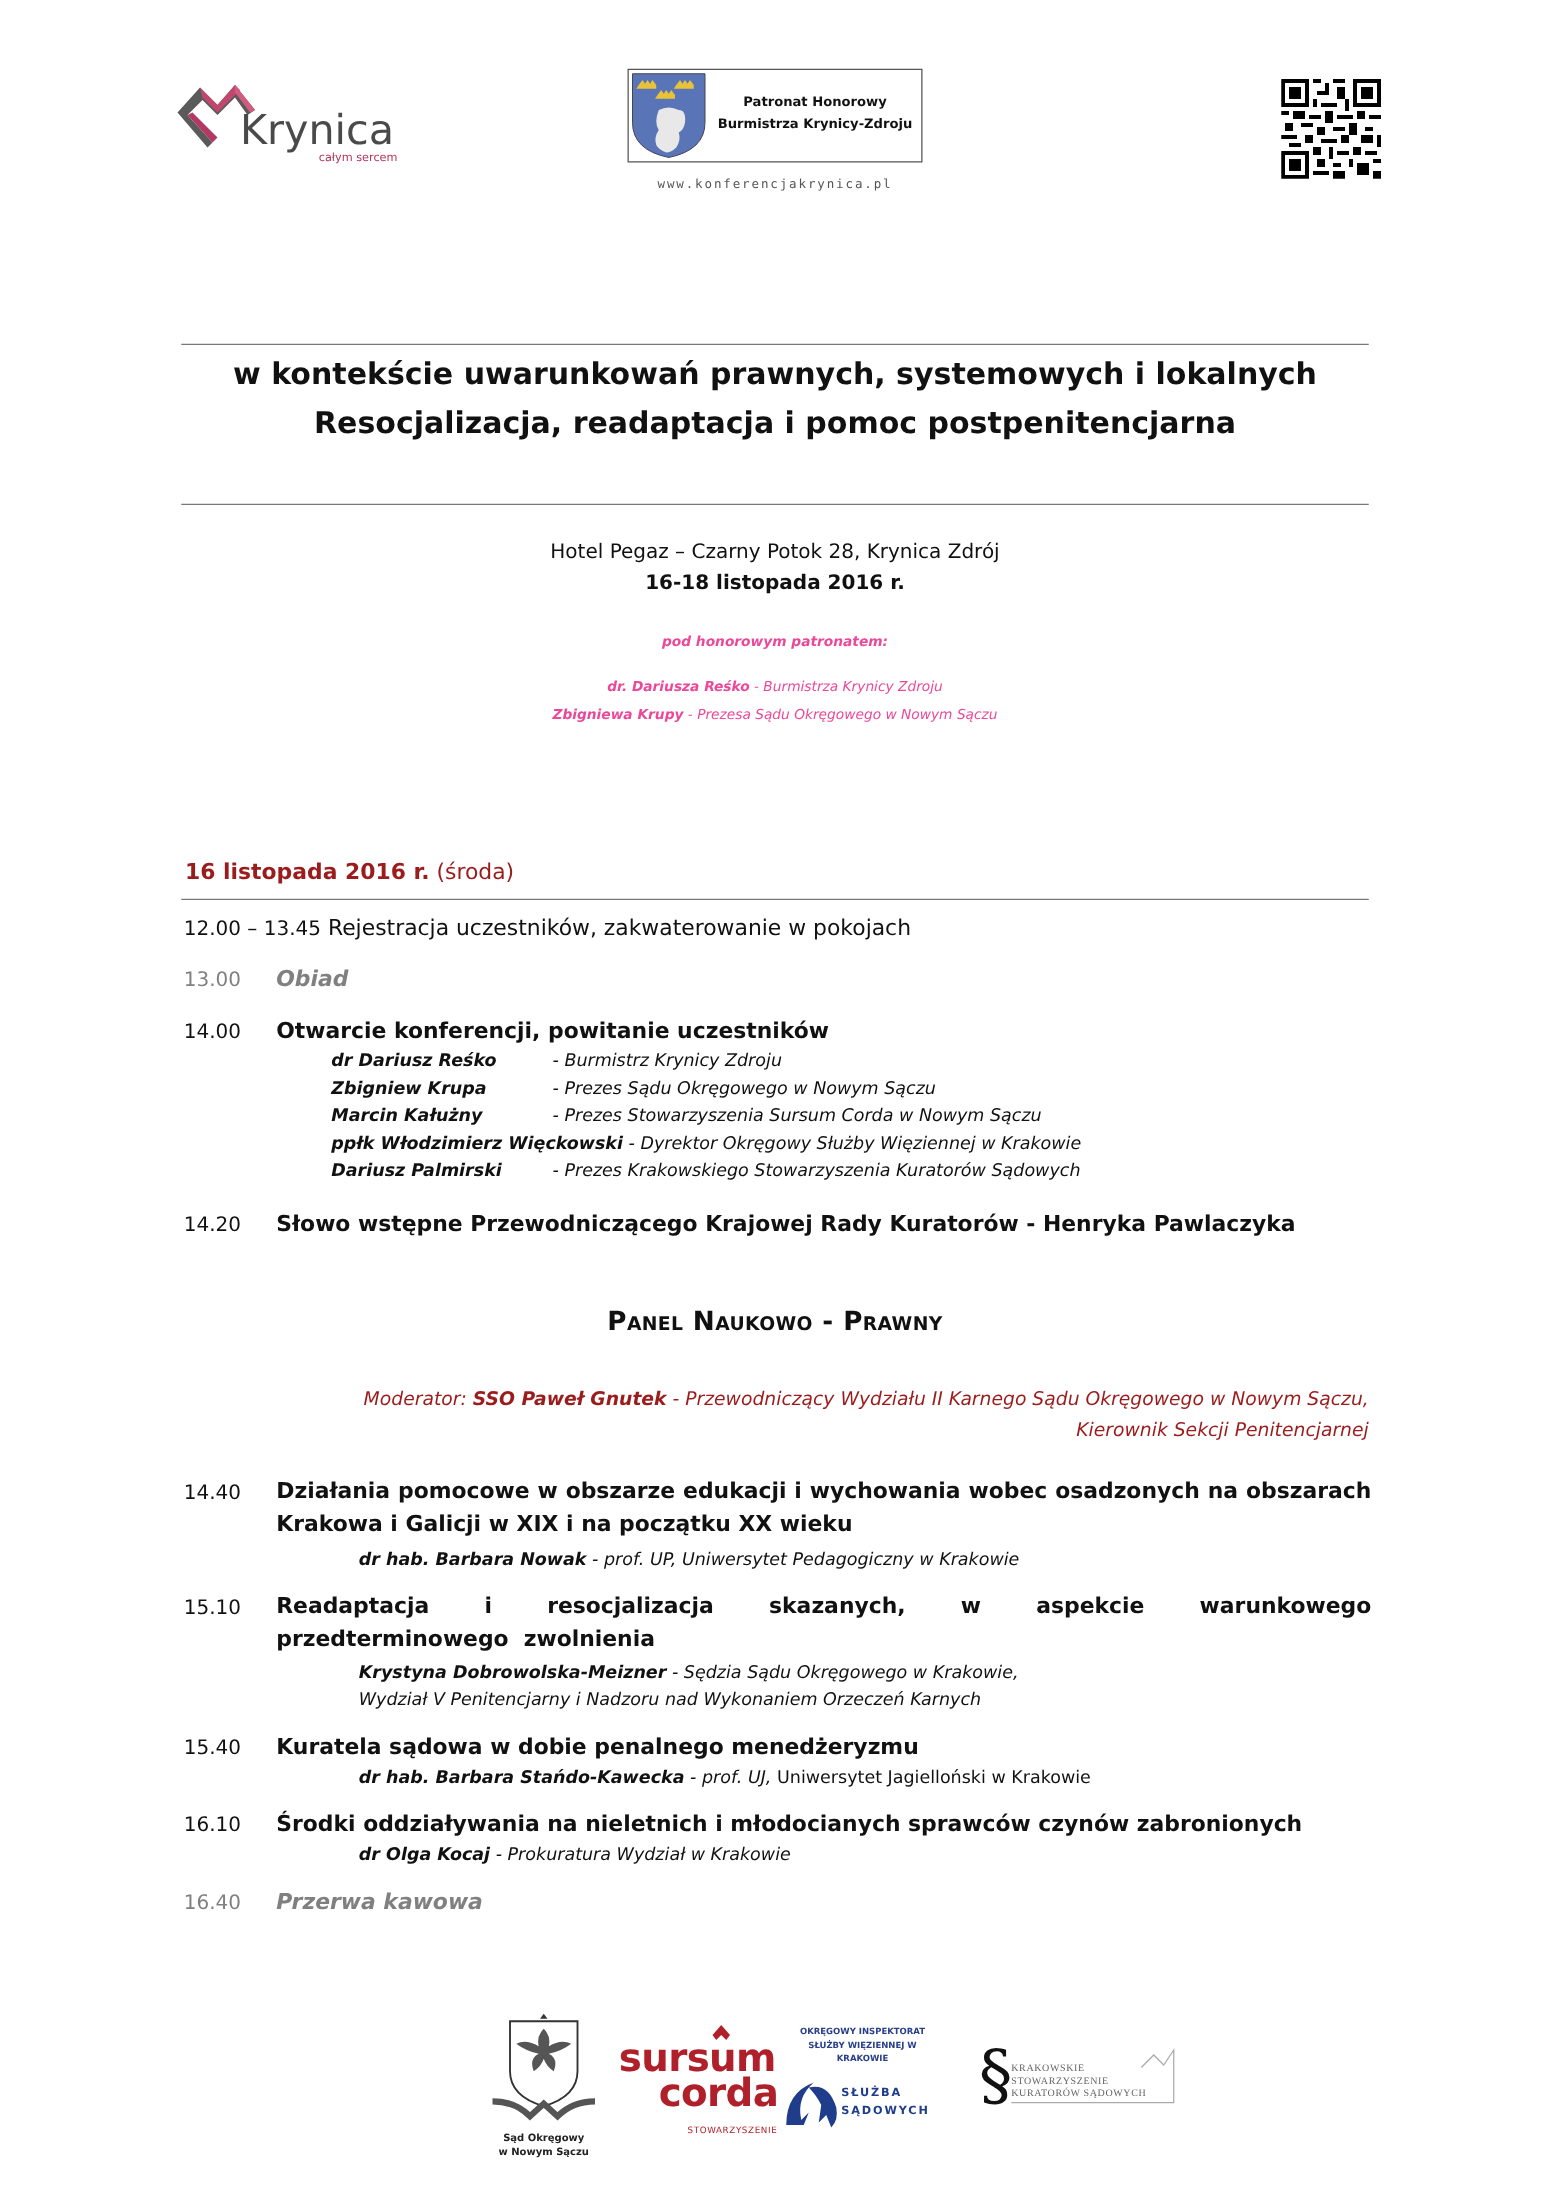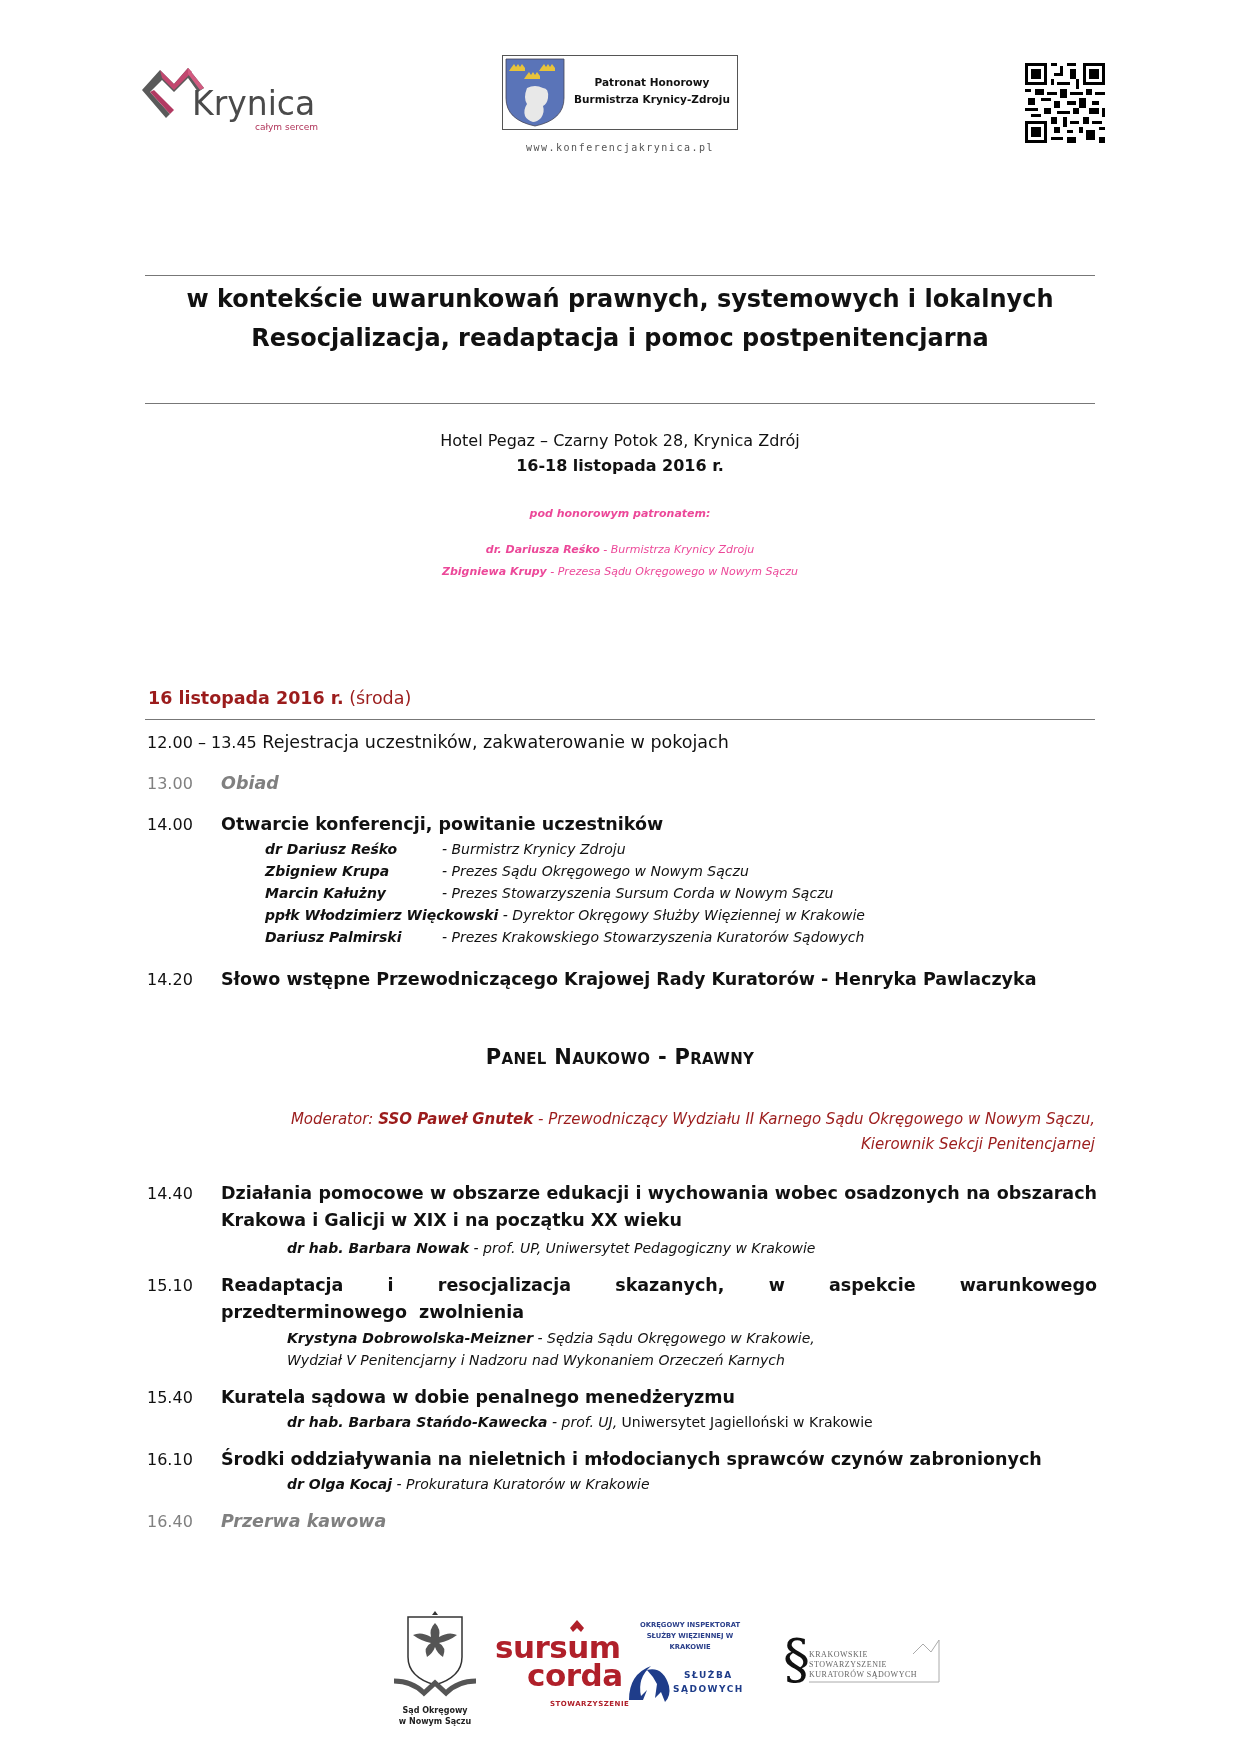--- a/index.html
+++ b/index.html
@@ -56,24 +56,24 @@
   .author .upright { font-style: normal; }
 
   
   .footer-logo { position: absolute; }
   #logo-court { left: 388px; top: 1605px; width: 94px; height: 130px; }
   #logo-court .cap { position: absolute; left: 0; top: 100px; width: 94px; text-align: center; font-size: 8px; line-height: 11px; font-weight: bold; color: #222; }
   #logo-sursum { left: 495px; top: 1620px; width: 115px; height: 100px; }
   #logo-sursum .w1, #logo-sursum .w2 { position: absolute; font-weight: bold; color: #b0202a; font-size: 31px; line-height: 30px; letter-spacing: -0.5px; }
   #logo-sursum .w1 { left: 0; top: 12px; }
   #logo-sursum .w2 { left: 32px; top: 40px; }
-  #logo-sursum .w3 { position: absolute; left: 40px; top: 80px; font-size: 7px; font-weight: bold; color: #b0202a; letter-spacing: 0.5px; padding-left: 15px; }
+  #logo-sursum .w3 { position: absolute; left: 40px; top: 80px; font-size: 7px; font-weight: normal; color: #b0202a; letter-spacing: 0.5px; padding-left: 15px; }
   #logo-sw { left: 625px; top: 1620px; width: 150px; height: 110px; }
   #logo-sw .top { position: absolute; left: 0; top: 0; width: 130px; text-align: center; font-size: 6.8px; font-weight: bold; color: #2a3f8a; line-height: 11px; }
-  #logo-sw .name { position: absolute; left: 48px; top: 48px; font-size: 9px; font-weight: bold; color: #1f3d8a; letter-spacing: 1.5px; line-height: 14px; text-align: center; }
+  #logo-sw .name { position: absolute; left: 48px; top: 48px; font-size: 9px; font-weight: bold; color: #1f3d8a; letter-spacing: 1.5px; line-height: 14px; }
   #logo-kssk { left: 783px; top: 1630px; width: 160px; height: 80px; }
   #logo-kssk .para { position: absolute; left: 0; top: 0; font-family: "DejaVu Serif", serif; font-size: 54px; color: #111; line-height: 60px; }
   #logo-kssk .text { position: absolute; left: 26px; top: 20px; font-family: "Liberation Serif", serif; font-size: 8px; color: #666; letter-spacing: 0.5px; line-height: 10px; }
 </style>
 </head>
 <body>
 
 <div id="krynica-logo" class="abs">
   <svg width="70" height="60" viewBox="0 0 70 60" style="position:absolute;left:0;top:0">
     <polygon points="2,28 20,8 34,22 48,6 64,26 58,30 48,16 34,30 22,18 10,30 30,52 26,56" fill="#5a5a5a"></polygon>
@@ -220,21 +220,21 @@
 <div class="author" style="top:1349px">Wydział V Penitencjarny i Nadzoru nad Wykonaniem Orzeczeń Karnych</div>
 
 <div class="agenda-row" style="top:1384px">
   <span class="time">15.40</span><span class="topic">Kuratela sądowa w dobie penalnego menedżeryzmu</span>
 </div>
 <div class="author" style="top:1411px"><b>dr hab. Barbara Stańdo-Kawecka</b><span> - prof. UJ,</span><span class="upright"> Uniwersytet Jagielloński w Krakowie</span></div>
 
 <div class="agenda-row" style="top:1446px">
   <span class="time">16.10</span><span class="topic">Środki oddziaływania na nieletnich i młodocianych sprawców czynów zabronionych</span>
 </div>
-<div class="author" style="top:1473px"><b>dr Olga Kocaj</b><span> - Prokuratura Kuratorów w Krakowie</span></div>
+<div class="author" style="top:1473px"><b>dr Olga Kocaj</b><span> - Prokuratura Wydział w Krakowie</span></div>
 
 <div class="agenda-row gray" style="top:1508px">
   <span class="time">16.40</span><span class="topic">Przerwa kawowa</span>
 </div>
 
 <div id="logo-court" class="footer-logo">
   <svg width="94" height="100" viewBox="0 0 94 100" style="position:absolute;left:0;top:0">
     <path d="M20,12 H74 V52 Q74,72 47,80 Q20,72 20,52 Z" fill="none" stroke="#333" stroke-width="1.5"></path>
     <path d="M47,6 l-3,4 h6z" fill="#333"></path>
     <path d="M47,18 q-6,6 -4,14 q-10,-6 -18,-2 q8,6 18,8 q-8,4 -4,14 q6,-4 8,-10 q2,6 8,10 q4,-10 -4,-14 q10,-2 18,-8 q-8,-4 -18,2 q2,-8 -4,-14z" fill="#555"></path>

